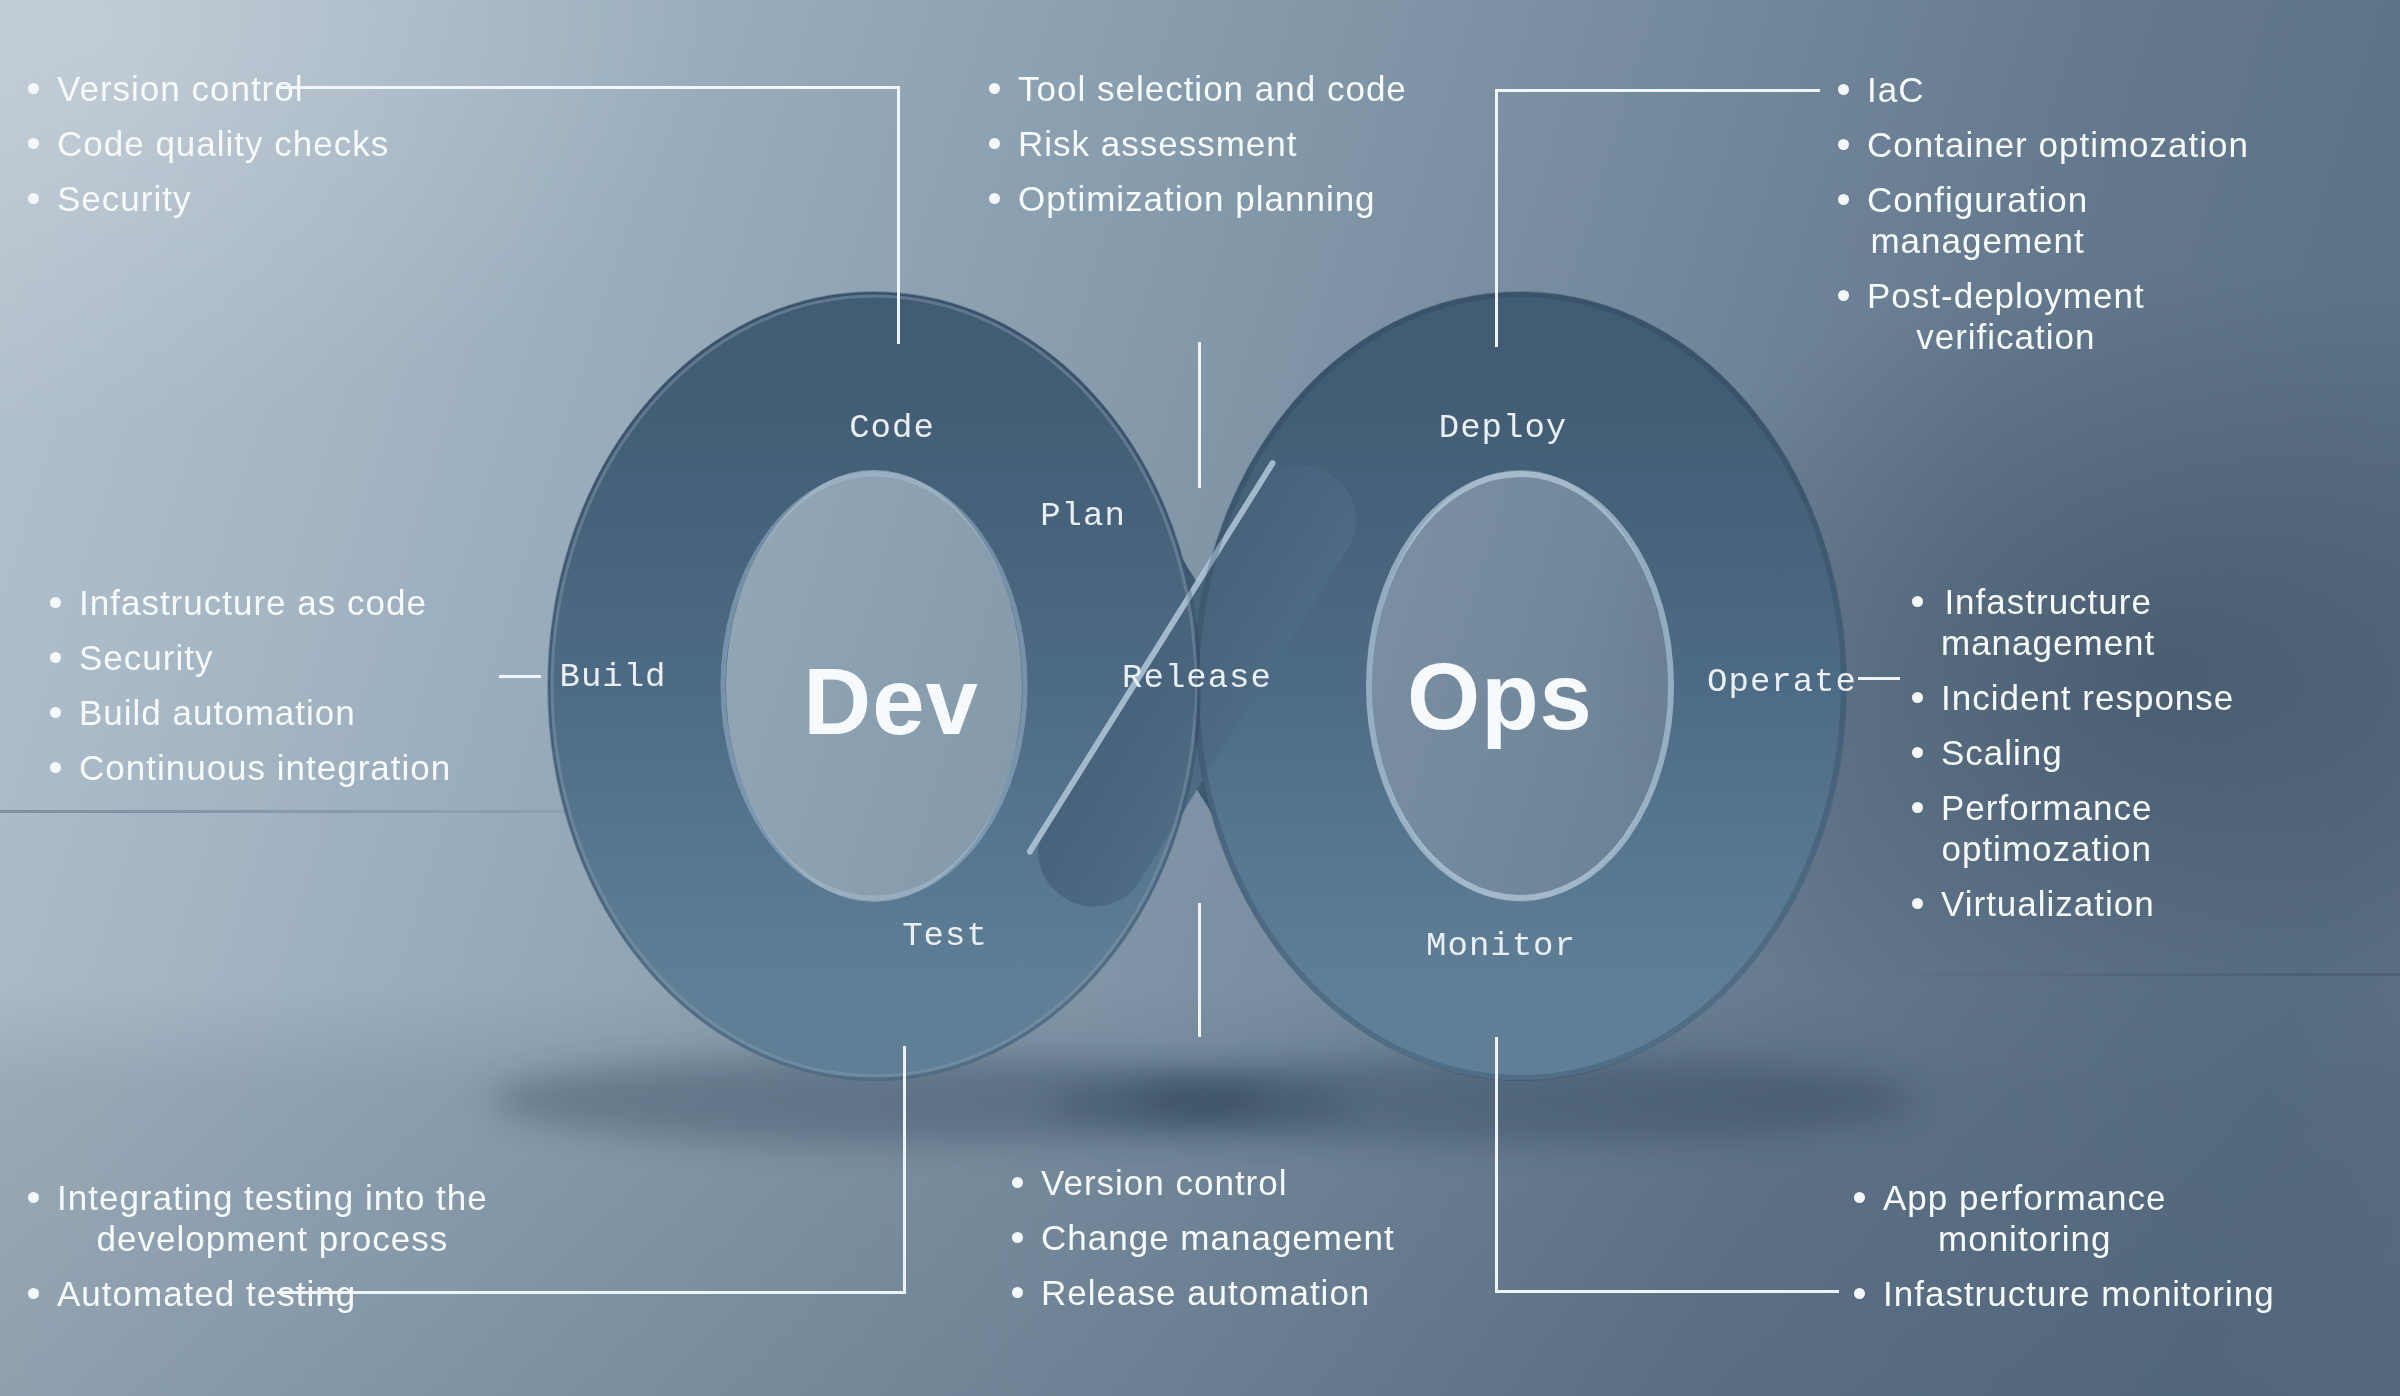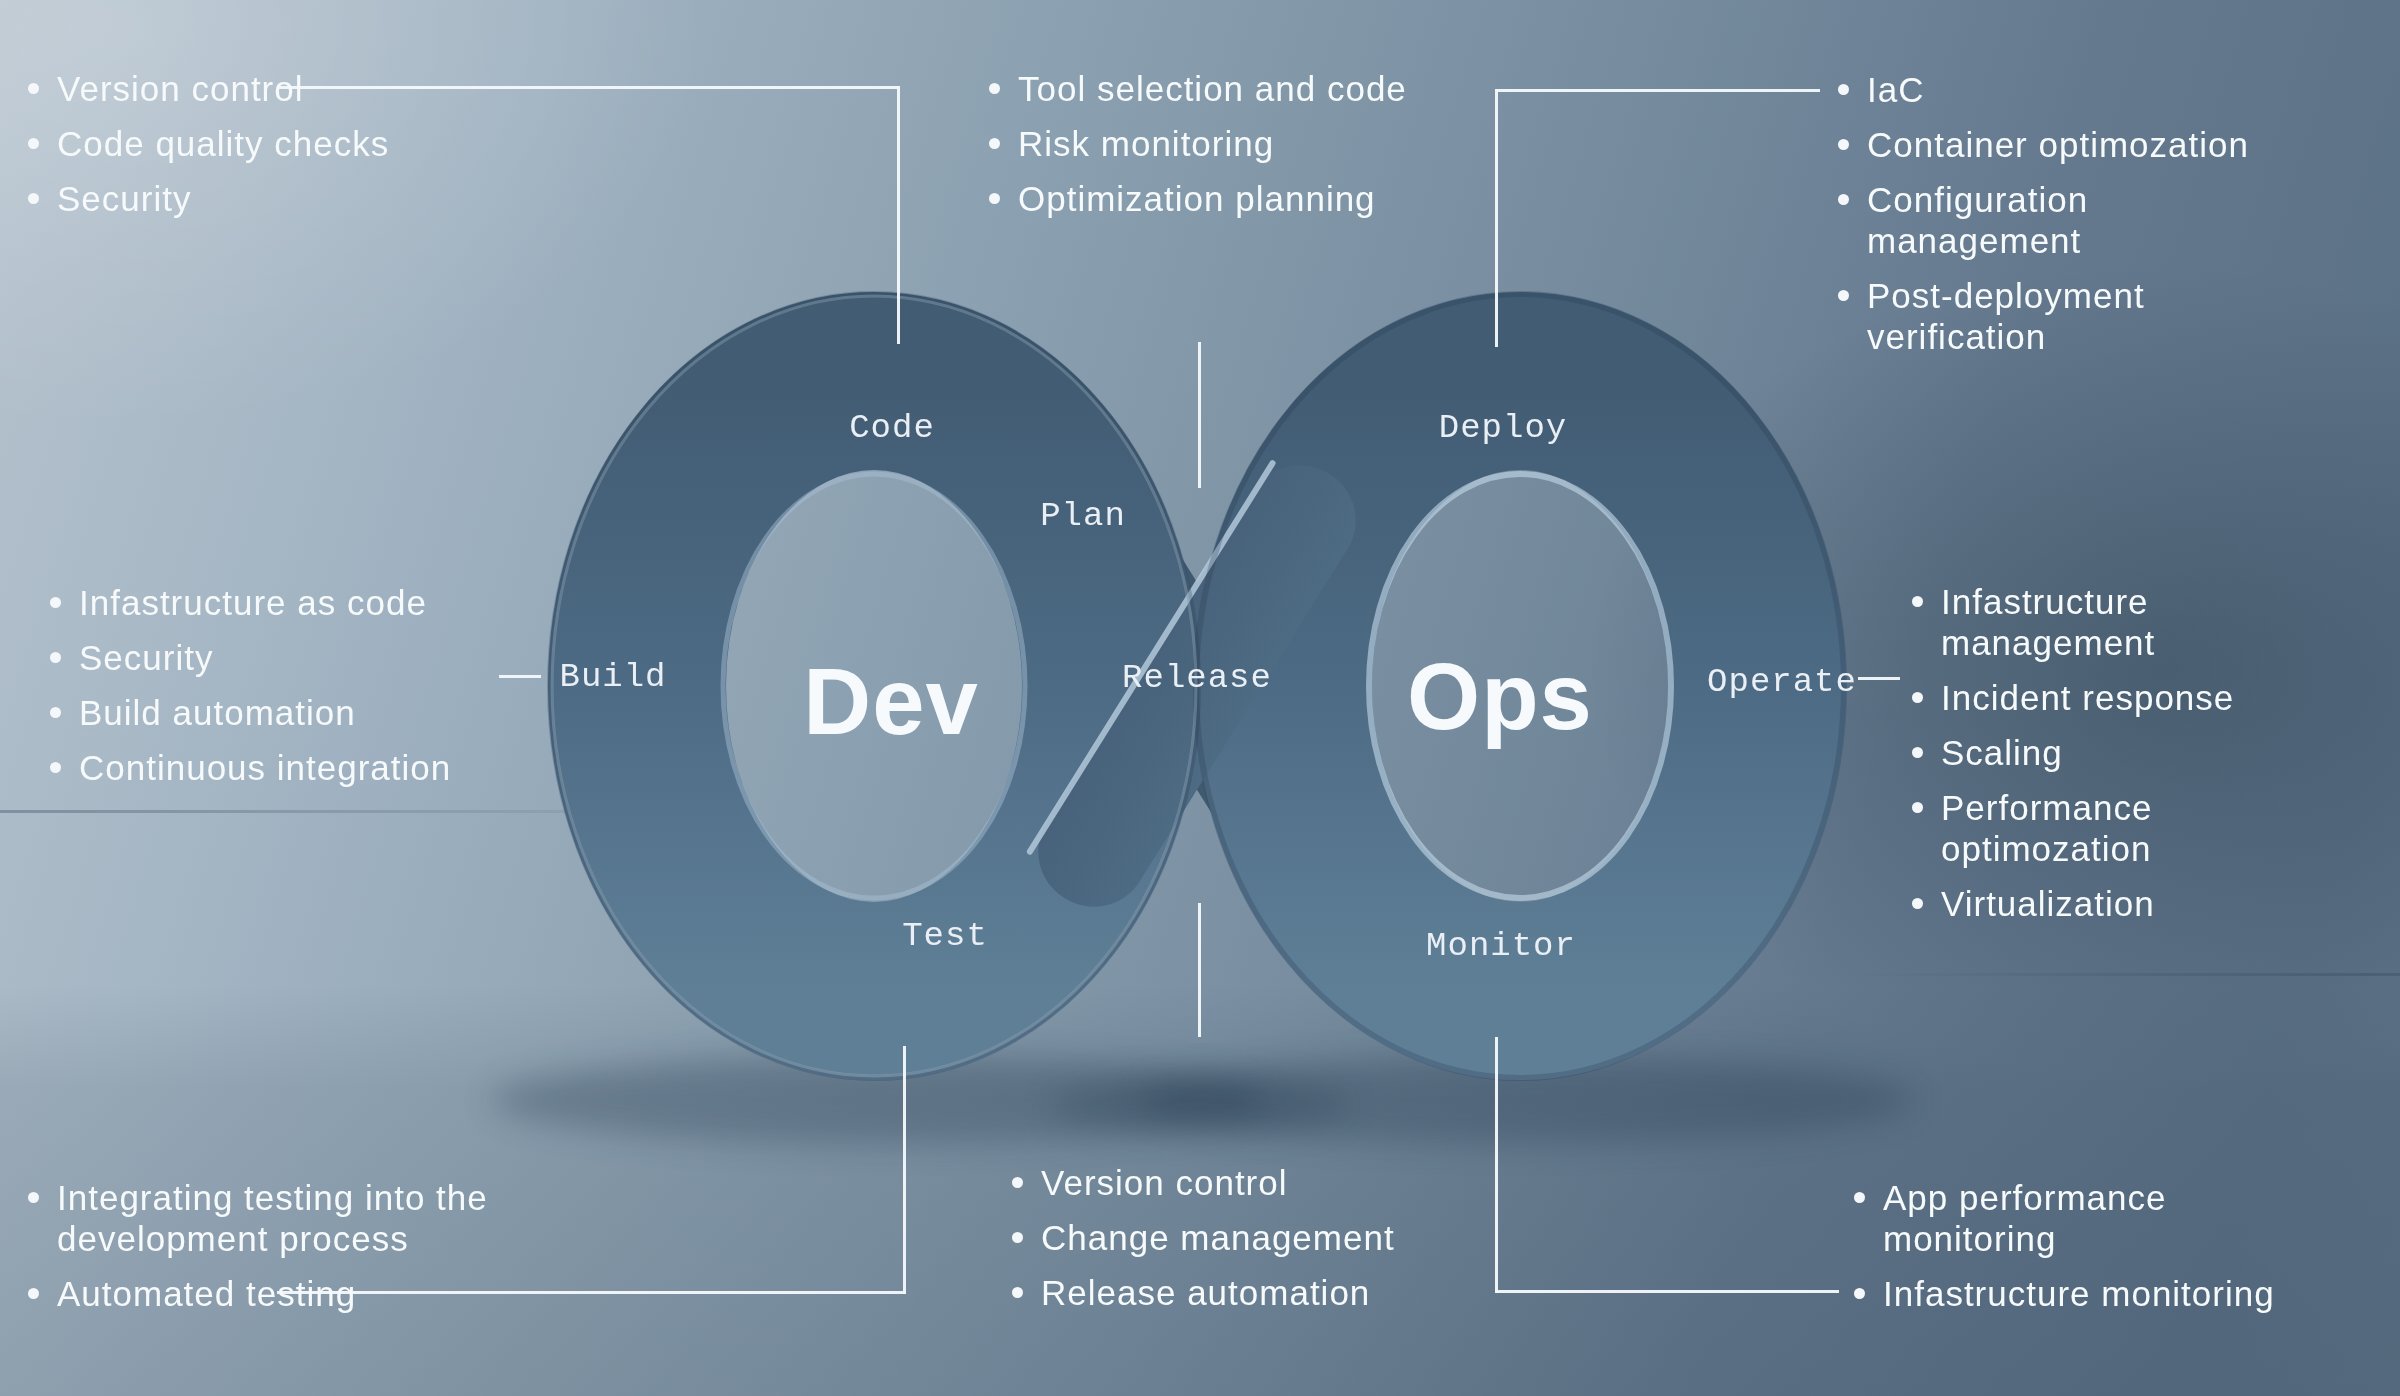--- a/index.html
+++ b/index.html
@@ -18,21 +18,21 @@
   .floor-line-r{position:absolute;left:1840px;top:973px;width:560px;height:3px;
     background:linear-gradient(to left,rgba(40,60,80,.28),rgba(40,60,80,0));}
   svg.loop{position:absolute;left:0;top:0;}
   .line{position:absolute;background:#f4f8fb;opacity:.96;}
   .stage{position:absolute;transform:translate(-50%,-50%);font-size:34px;font-weight:400;
     letter-spacing:1px;color:#e9eff4;white-space:nowrap;font-family:Liberation Mono, monospace;}
   .brand{position:absolute;transform:translate(-50%,-50%);font-size:94px;font-weight:700;
     letter-spacing:1px;color:#f7fafc;white-space:nowrap;}
   .list{position:absolute;}
   .list ul{list-style:none;margin:0;padding:0;}
-  .list li{display:flex;align-items:flex-start;margin:0 0 14px 0;}
+  .list li{display:flex;align-items:flex-start;margin:0 0 14px 0;text-align:center;}
   .dot{width:11px;height:11px;border-radius:50%;background:#f4f8fa;margin:15px 18px 0 0;flex:none;}
   .txt{font-size:35px;line-height:41px;font-weight:500;letter-spacing:1px;color:#f7fafb;white-space:pre-line;}
 </style>
 </head>
 <body>
 
 <div id="canvas">
 
   <div class="layer glow-tl"></div>
   <div class="layer shade-r"></div>
@@ -122,21 +122,21 @@
       </ul>
   </div>
   <div class="list" style="left:989px;top:68px;width:620px">
     <ul>
         <li>
           <span class="dot"></span>
           <span class="txt">Tool selection and code</span>
         </li>
         <li>
           <span class="dot"></span>
-          <span class="txt">Risk monitoring</span>
+          <span class="txt">Risk assessment</span>
         </li>
         <li>
           <span class="dot"></span>
           <span class="txt">Optimization planning</span>
         </li>
       </ul>
   </div>
   <div class="list" style="left:1838px;top:69px;width:560px">
     <ul>
         <li>

